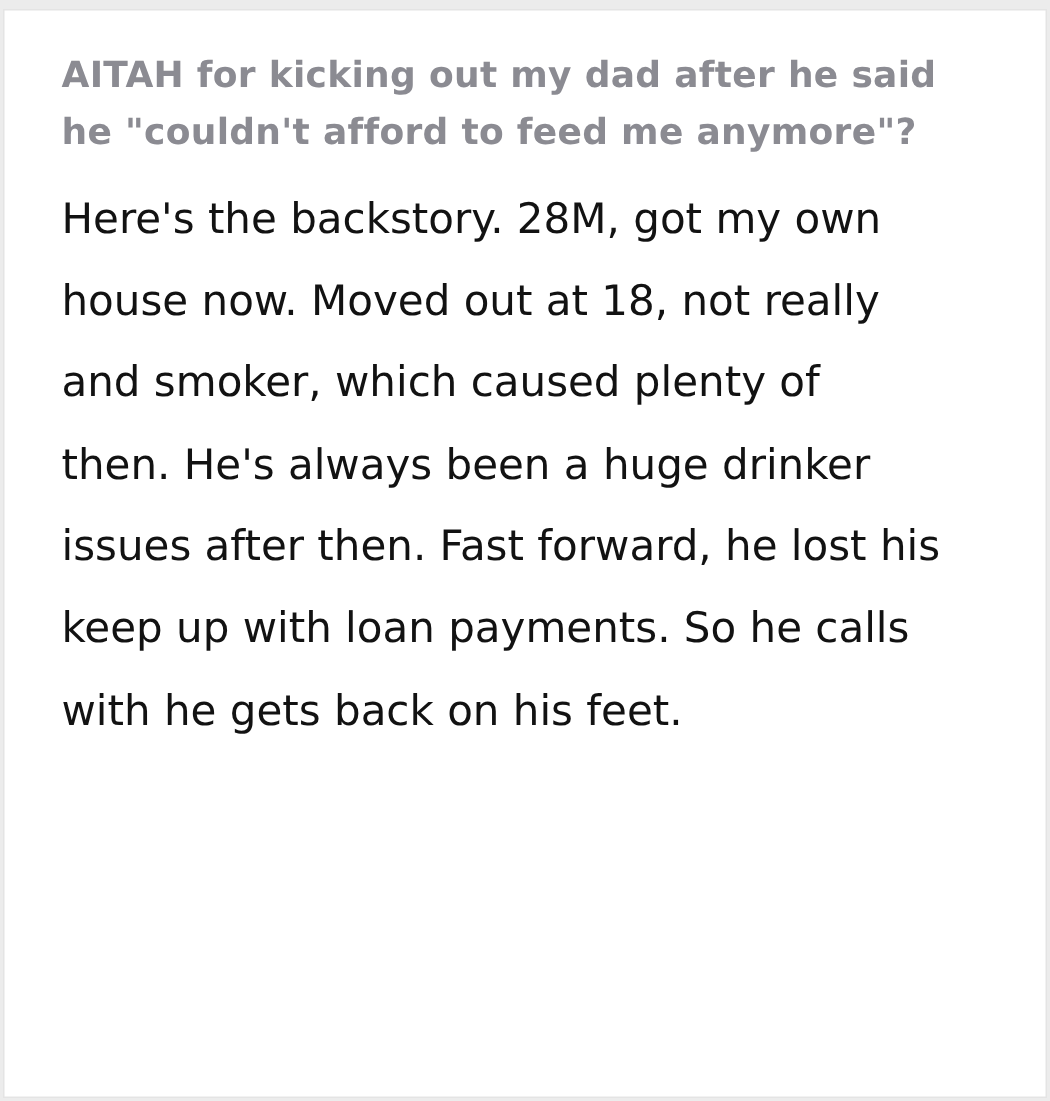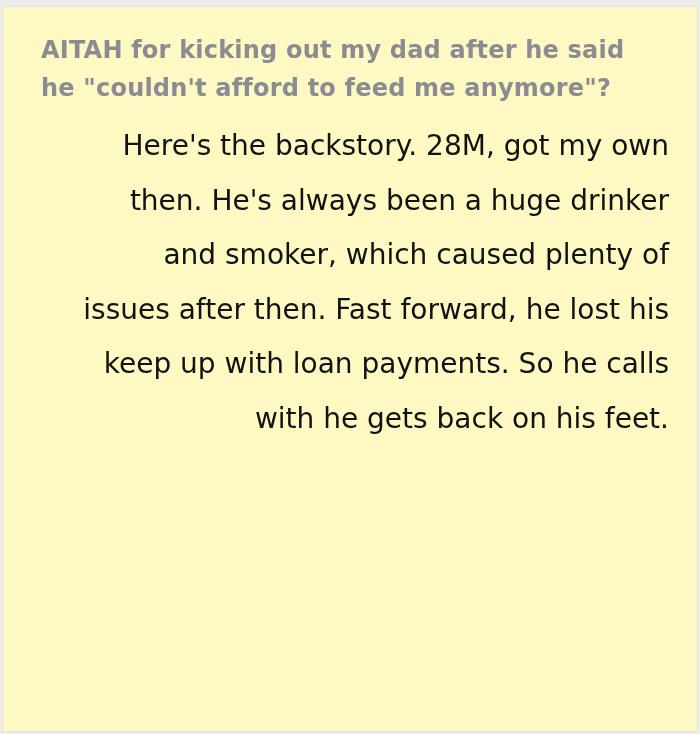--- a/index.html
+++ b/index.html
@@ -13,21 +13,21 @@
     position: relative;
     overflow: hidden;
     font-family: "DejaVu Sans", sans-serif;
   }
   .card {
     position: absolute;
     left: 2px;
     right: 2px;
     top: 6px;
     bottom: 2px;
-    background: #fef9c3;
+    background: #ffffff;
     border: 1px solid #e4e4e4;
     box-sizing: border-box;
     padding: 24px 28px 0 38px;
   }
   .post-title {
     margin: 0;
     color: #8b8b92;
     font-family: "DejaVu Sans", sans-serif;
     font-weight: bold;
     font-size: 24px;
@@ -38,36 +38,36 @@
     display: block;
     white-space: nowrap;
   }
   .post-body {
     margin-top: 12px;
     color: #121212;
     font-family: "DejaVu Sans", sans-serif;
     font-size: 28px;
     line-height: 54.6px;
     font-weight: normal;
-    text-align: right;
   }
   .body-line {
     display: block;
     white-space: nowrap;
   }
 </style>
 </head>
 <body>
 
 <div class="card">
   <h1 class="post-title">
     <span class="title-line">AITAH for kicking out my dad after he said</span>
     <span class="title-line">he "couldn't afford to feed me anymore"?</span>
   </h1>
   <div class="post-body">
     <span class="body-line">Here's the backstory. 28M, got my own</span>
+    <span class="body-line">house now. Moved out at 18, not really</span>
+    <span class="body-line">and smoker, which caused plenty of</span>
     <span class="body-line">then. He's always been a huge drinker</span>
-    <span class="body-line">and smoker, which caused plenty of</span>
     <span class="body-line">issues after then. Fast forward, he lost his</span>
     <span class="body-line">keep up with loan payments. So he calls</span>
     <span class="body-line">with he gets back on his feet.</span>
   </div>
 </div>
 
 </body></html>

